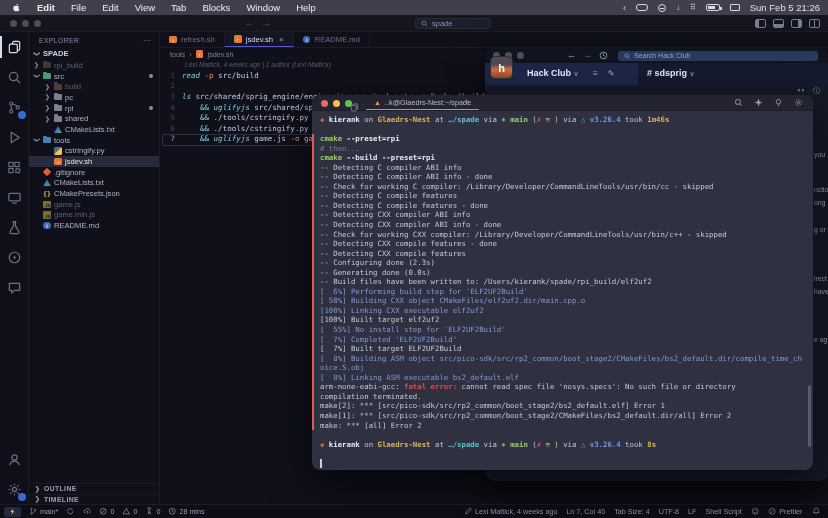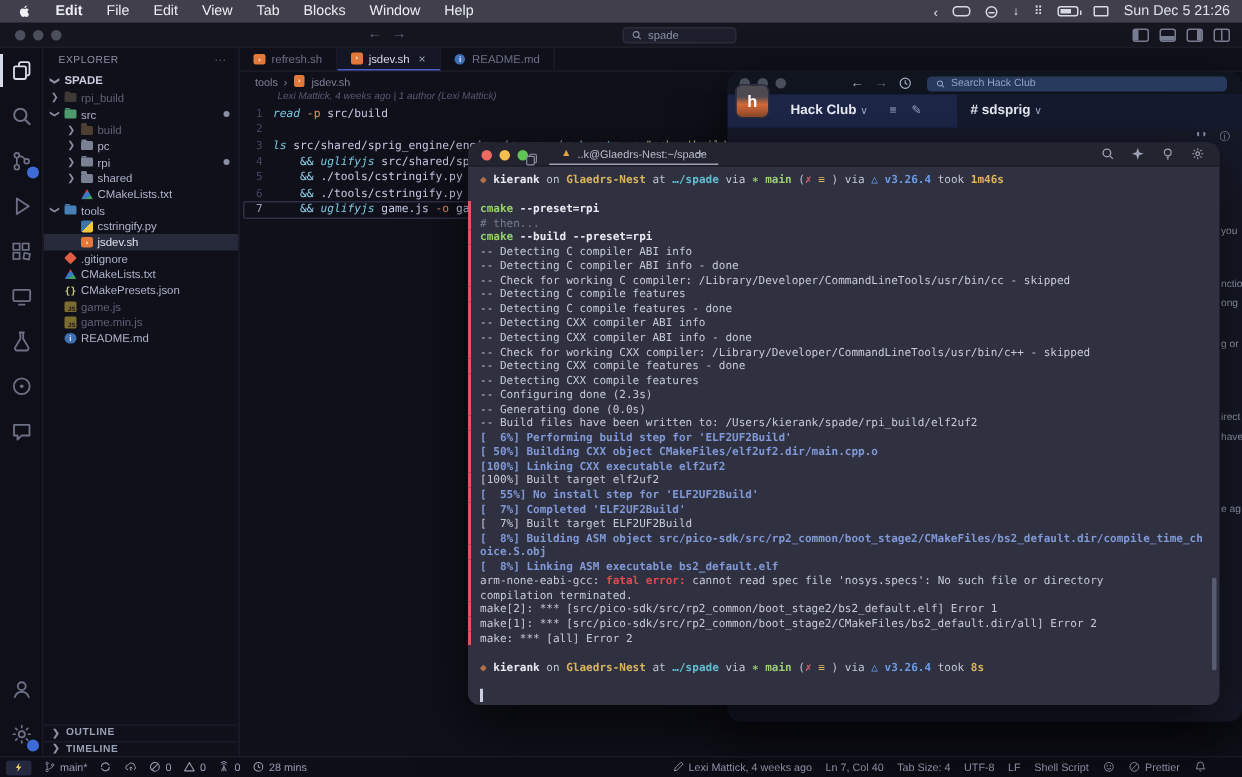--- a/index.html
+++ b/index.html
@@ -99,21 +99,21 @@
   .tk-cmd{ color:#7bc9e0; font-style:italic;}
   .tk-flag{ color:#f0916c;}
   .tk-op{ color:#8fd8f2;}
   .tk-str{ color:#bedd8f;}
   .tk-txt{ color:#c3c9e2;}
 
   
   #statusbar{ position:absolute; left:0; bottom:0; width:100%; height:14px; background:#0d0e17; border-top:1px solid #1b1c28;
      display:flex; align-items:center; color:#989eb4; font-size:7.2px; z-index:6;}
   #sb-left{ display:flex; align-items:center; gap:8px; padding-left:4px;}
-  #sb-right{ margin-left:auto; display:flex; align-items:center; gap:9px; padding-right:24px;}
+  #sb-right{ margin-left:auto; display:flex; align-items:center; gap:9px; padding-right:8px;}
   .sb-item{ display:flex; align-items:center; gap:2.5px;}
   .sb-item svg{ width:8.5px; height:8.5px;}
   #sb-bolt{ width:17px; height:10px; background:#252940; border-radius:2px; display:flex; align-items:center; justify-content:center;}
   #sb-bolt svg{ width:7px; height:9px; }
 
   
   #slack{ position:absolute; left:485px; top:48px; width:343px; height:433px; border-radius:9px; background:#161a2b;
      box-shadow:0 12px 34px rgba(0,0,0,.55); z-index:10; overflow:hidden;}
   #sl-title{ position:relative; height:15px; background:#10141f;}
   #sl-title .lights{ left:8px; top:4px;}
@@ -147,21 +147,21 @@
   #wp-tab::after{ content:""; position:absolute; left:2px; right:2px; bottom:0; height:1.5px; background:#9aa0b2; border-radius:1px;}
   #wp-warn{ color:#e8a13a; font-size:7px;}
   #wp-plus{ position:absolute; left:152px; top:2px; color:#9aa0b2; font-size:9px;}
   #wp-icons{ position:absolute; right:10px; top:3px; display:flex; gap:11px; color:#9aa0b2;}
   #wp-icons svg{ width:9px; height:9px;}
   #wp-body{ position:absolute; left:0; top:16px; right:0; bottom:0; padding-top:4px;
      font-family:"DejaVu Sans Mono", monospace; font-size:7.35px; }
   .wl{ height:9.55px; line-height:9.55px; white-space:pre; padding-left:8px; color:#c6c9d6; overflow:hidden;}
   .wl.red{ border-left:2px solid #e05561; padding-left:6px;}
   .w-info{ color:#c6c9d6;}
-  .w-prog{ color:#8198d6; font-weight:bold;text-align:right;}
+  .w-prog{ color:#8198d6; font-weight:normal;text-align:right;}
   .w-plain{ color:#c6c9d6;}
   .w-err{ color:#e5484d; font-weight:bold;}
   .w-cmd{ color:#95d16b; font-weight:bold;}
   .w-arg{ color:#e8eaf2; font-weight:bold;}
   .w-comment{ color:#777c90;}
   .p-sym{ color:#b57048;} .p-user{ color:#e9ebf3; font-weight:bold;} .p-conj{ color:#c2c5d4;}
   .p-host{ color:#dcb45e; font-weight:bold;} .p-path{ color:#63bdd3; font-weight:bold;}
   .p-branch{ color:#9ccb72; font-weight:bold;} .p-gs1{ color:#e0606a;} .p-gs2{ color:#dcb45e;}
   .p-tool{ color:#6d9be6; font-weight:bold;} .p-took{ color:#dcb45e; font-weight:bold;}
   #wp-cursor{ display:inline-block; width:2px; height:8.5px; background:#ccd0e0; vertical-align:middle; margin-left:8px;}
@@ -178,21 +178,21 @@
     </svg>
     <span class="mb-menus"><span class="menu app">Edit</span><span class="menu">File</span><span class="menu">Edit</span><span class="menu">View</span><span class="menu">Tab</span><span class="menu">Blocks</span><span class="menu">Window</span><span class="menu">Help</span></span>
     <span class="mb-right">
       <span class="mb-ic" style="font-size:9px;">‹</span>
       <span class="mb-ic mb-pill"></span>
       <span class="mb-ic mb-focus"></span>
       <span class="mb-ic" style="font-size:8px;">↓</span>
       <span class="mb-ic" style="font-size:8px;">⠿</span>
       <span class="mb-ic mb-batt"></span>
       <span class="mb-ic mb-disp"></span>
-      <span class="clock">Sun Dec 5 21:26</span>
+      <span class="clock">Sun Feb 5 21:26</span>
     </span>
   </div>
 
   <div id="vscode">
     <div id="vs-title">
       <span class="lights gray">
           <i></i>
           <i></i>
           <i></i>
         </span>

